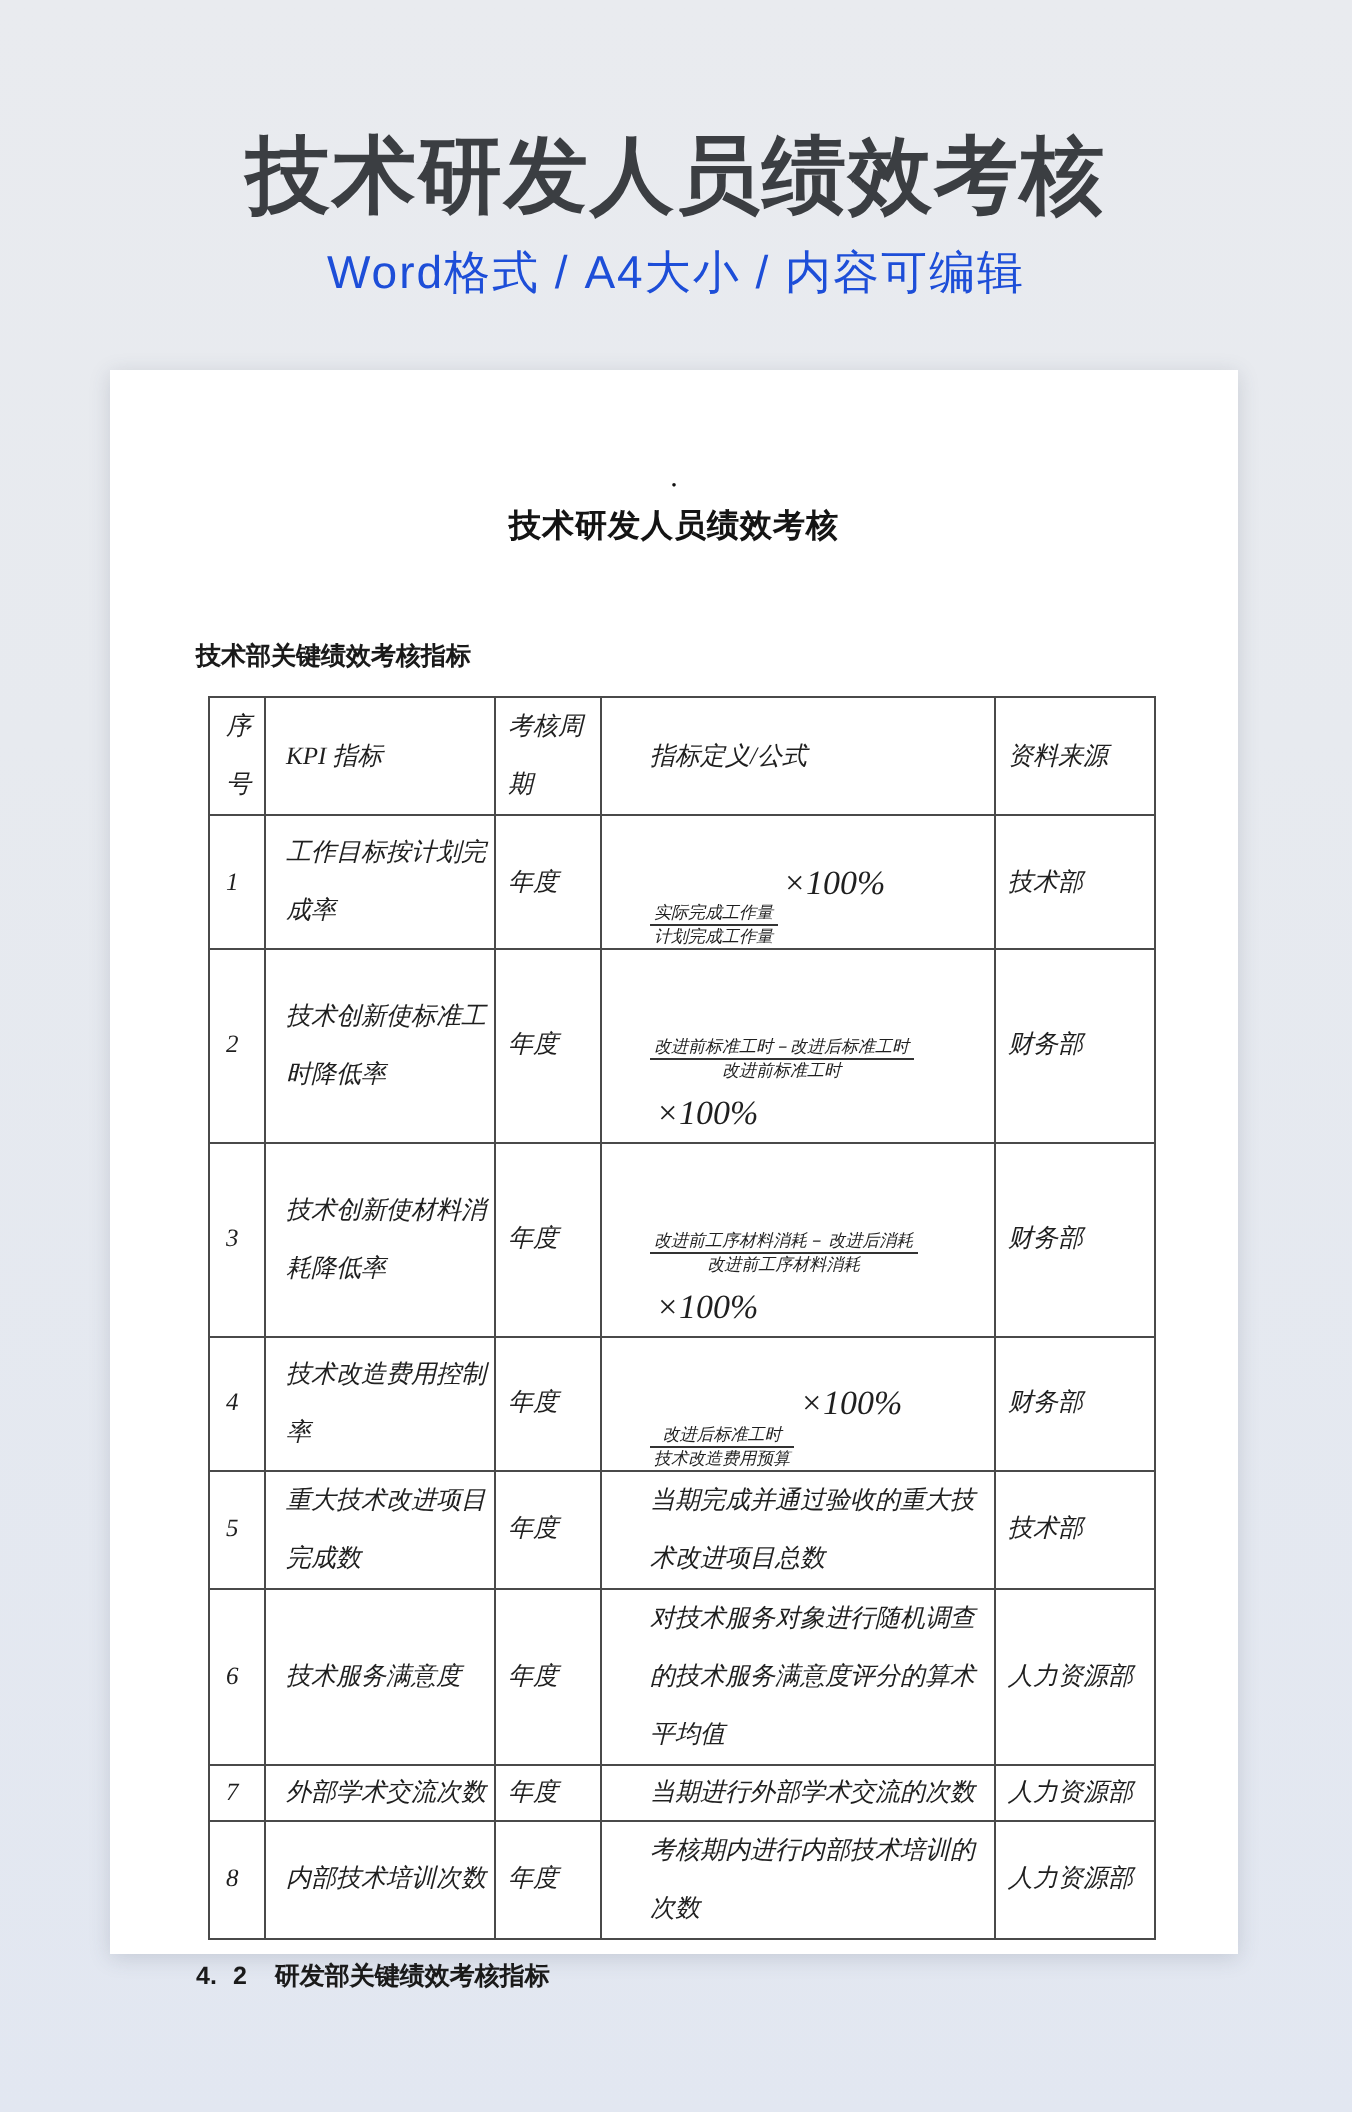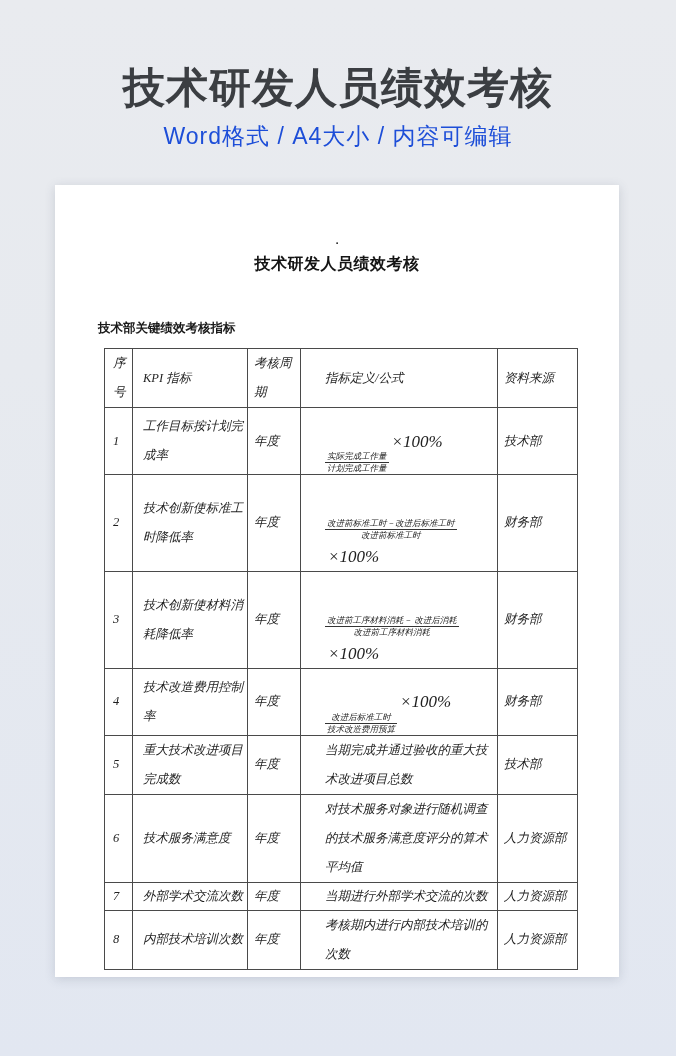--- a/index.html
+++ b/index.html
@@ -199,13 +199,16 @@
         <tr>
           <td class="cell-no">8</td>
           <td class="cell-kpi">内部技术培训次数</td>
           <td class="cell-period">年度</td>
           <td class="cell-def">考核期内进行内部技术培训的次数</td>
           <td class="cell-source">人力资源部</td>
         </tr>
       </tbody>
   </table>
 
+  <div class="footer-heading">
+    <span class="fh-prefix">4.</span><span class="fh-index">2</span><span>研发部关键绩效考核指标</span>
+  </div>
 </div>
 
 </body></html>

